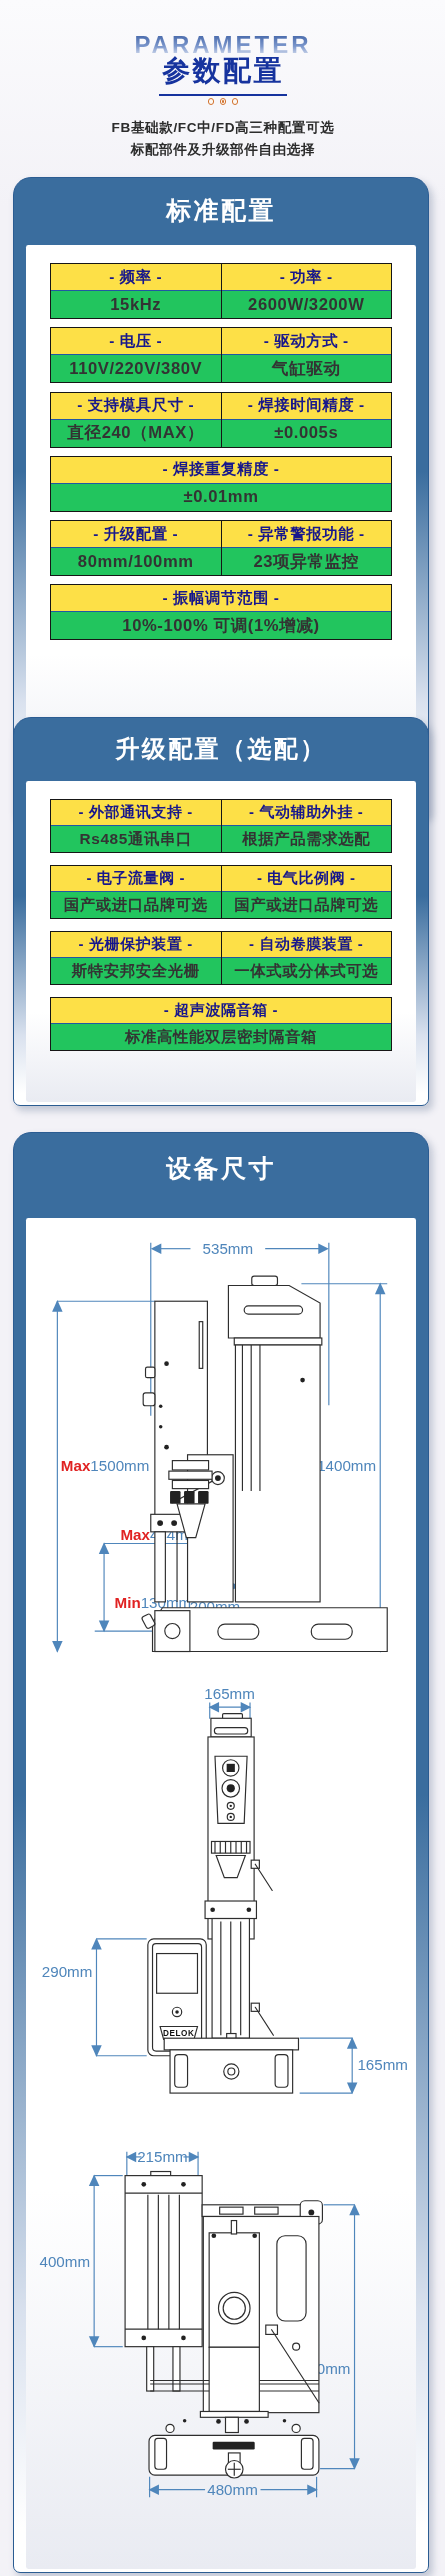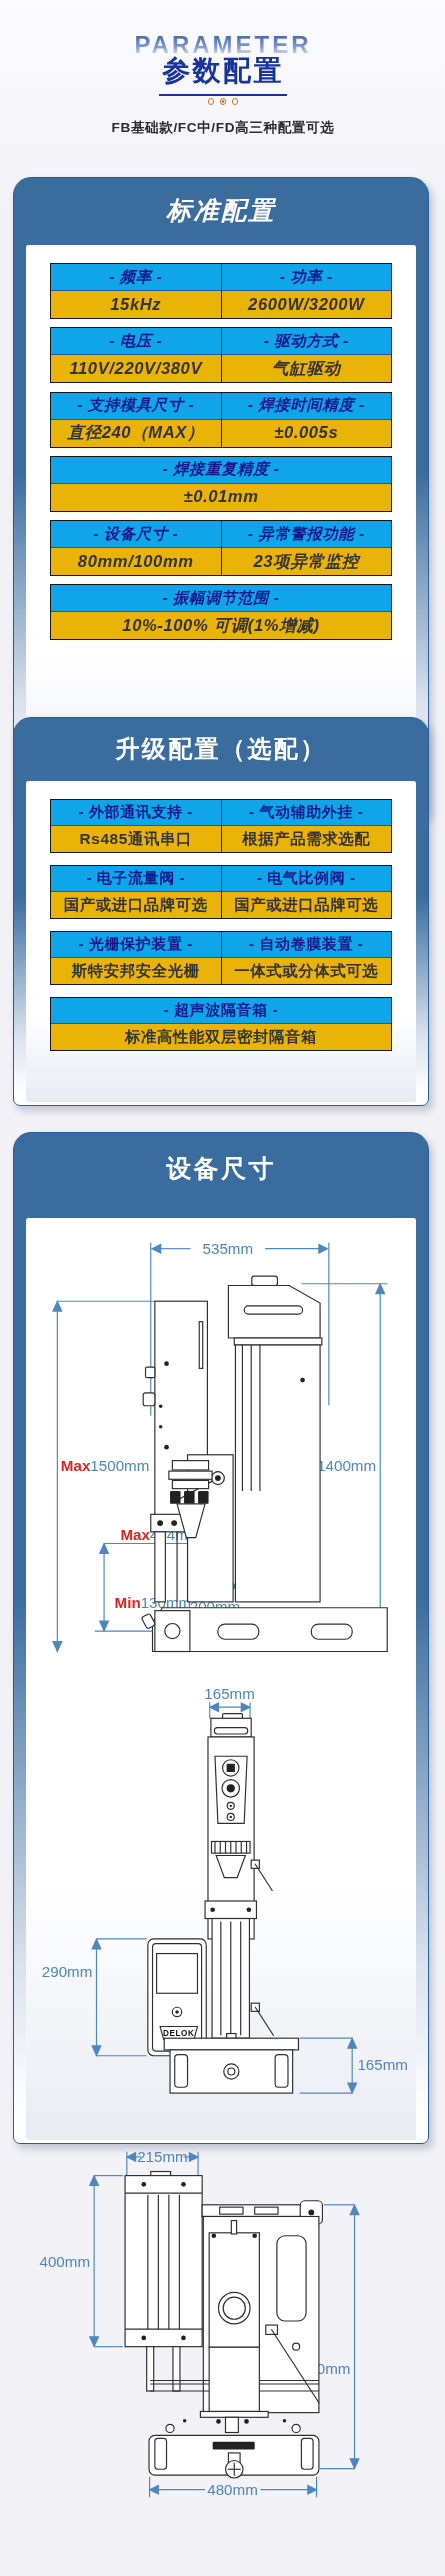--- a/index.html
+++ b/index.html
@@ -21,38 +21,38 @@
        font-size:13.6px;font-weight:700;color:#2c2c2c;letter-spacing:0.6px;}
   .sub.l1{top:119px;} .sub.l2{top:141px;}
   
   .card{position:absolute;left:13px;width:416px;border:1.8px solid #2b5c92;box-sizing:border-box;
     border-radius:18px 18px 7px 7px;
     background:linear-gradient(180deg,#3a6d9e 0%,#3a6d9e 46%,#d9e1ee 82%,#ffffff 97%);
     box-shadow:3.5px 4.1px 7px rgba(70,90,125,.28);}
   .card h2{margin:0;text-align:center;color:#ffffff;font-weight:800;letter-spacing:2.4px;}
   .card .panel{position:absolute;left:12px;right:12px;bottom:3.5px;border-radius:2.4px;
     background:linear-gradient(180deg,#ffffff 0%,#ffffff 72%,#e9ebf2 100%);}
-  #card-standard{top:177px;height:640px;font-style:italic;}
+  #card-standard{top:177px;height:640px;}
   #card-standard h2{font-size:25px;line-height:65px;}
   #card-standard .panel{top:67px;}
   #card-upgrade{top:717px;height:389px;}
   #card-upgrade h2{font-size:24px;line-height:62px;}
   #card-upgrade .panel{top:63px;}
-  #card-dim{top:1132px;height:1012px;}
+  #card-dim{top:1132px;height:1441px;}
   #card-dim h2{font-size:25px;line-height:70px;}
   #card-dim .panel{top:85px;}
   
   .duo-row,.full-row{width:340px;margin:0 auto 8.3px auto;border:1.8px solid #161616;display:flex;background:#fff;}
   .first-row{margin-top:18px;}
   .pbox{flex:1;min-width:0;}
   .pbox + .pbox{border-left:1.8px solid #161616;}
   .phead{height:26px;display:flex;align-items:center;justify-content:center;
-    background:#0ea5e9;color:#17178c;font-weight:700;font-size:15.4px;border-bottom:1.8px solid #2157a4;letter-spacing:0.6px;}
+    background:#fde047;color:#17178c;font-weight:700;font-size:15.4px;border-bottom:1.8px solid #2157a4;letter-spacing:0.6px;}
   .pval{height:27px;display:flex;align-items:center;justify-content:center;
-    background:#eab308;color:#333333;font-weight:700;font-size:16.6px;letter-spacing:0.6px;}
+    background:#22c55e;color:#333333;font-weight:700;font-size:16.6px;letter-spacing:0.6px;}
   .compact .duo-row,.compact .full-row{margin-bottom:12px;}
   .compact .first-row{margin-top:18px;}
   .compact .phead{height:25px;font-size:15px;}
   .compact .pval{height:26px;font-size:15.4px;}
   
   .drawing{position:absolute;left:0.6px;width:390px;}
   #dwg-front{top:12px;}
   #dwg-side{top:467px;}
   #dwg-rear{top:929px;}
   .outline{fill:none;stroke:#2e2e2e;stroke-width:2;}
@@ -70,20 +70,21 @@
 <div class="page">
 
   <div class="eyebrow">PARAMETER</div>
   <h1 class="main-title"><span>参数配置</span></h1>
   <div class="dots">
     <span class="dot"></span>
     <span class="dot mid"></span>
     <span class="dot"></span>
   </div>
   <p class="sub l1">FB基础款/FC中/FD高三种配置可选</p>
+  <p class="sub l2">标配部件及升级部件自由选择</p>
 
   <section class="card" id="card-standard">
     <h2>标准配置</h2>
     <div class="panel">
       <div class="duo-row first-row">
         <div class="pbox">
           <div class="phead">- 频率 -</div>
           <div class="pval">15kHz</div>
         </div>
         <div class="pbox">
@@ -112,21 +113,21 @@
         </div>
       </div>
       <div class="duo-row">
         <div class="pbox">
           <div class="phead">- 焊接重复精度 -</div>
           <div class="pval">±0.01mm</div>
         </div>
       </div>
       <div class="duo-row">
         <div class="pbox">
-          <div class="phead">- 设备尺寸 -</div>
+          <div class="phead">- 升级配置 -</div>
           <div class="pval">80mm/100mm</div>
         </div>
         <div class="pbox">
           <div class="phead">- 异常警报功能 -</div>
           <div class="pval">23项异常监控</div>
         </div>
       </div>
       <div class="full-row">
         <div class="pbox">
           <div class="phead">- 振幅调节范围 -</div>

